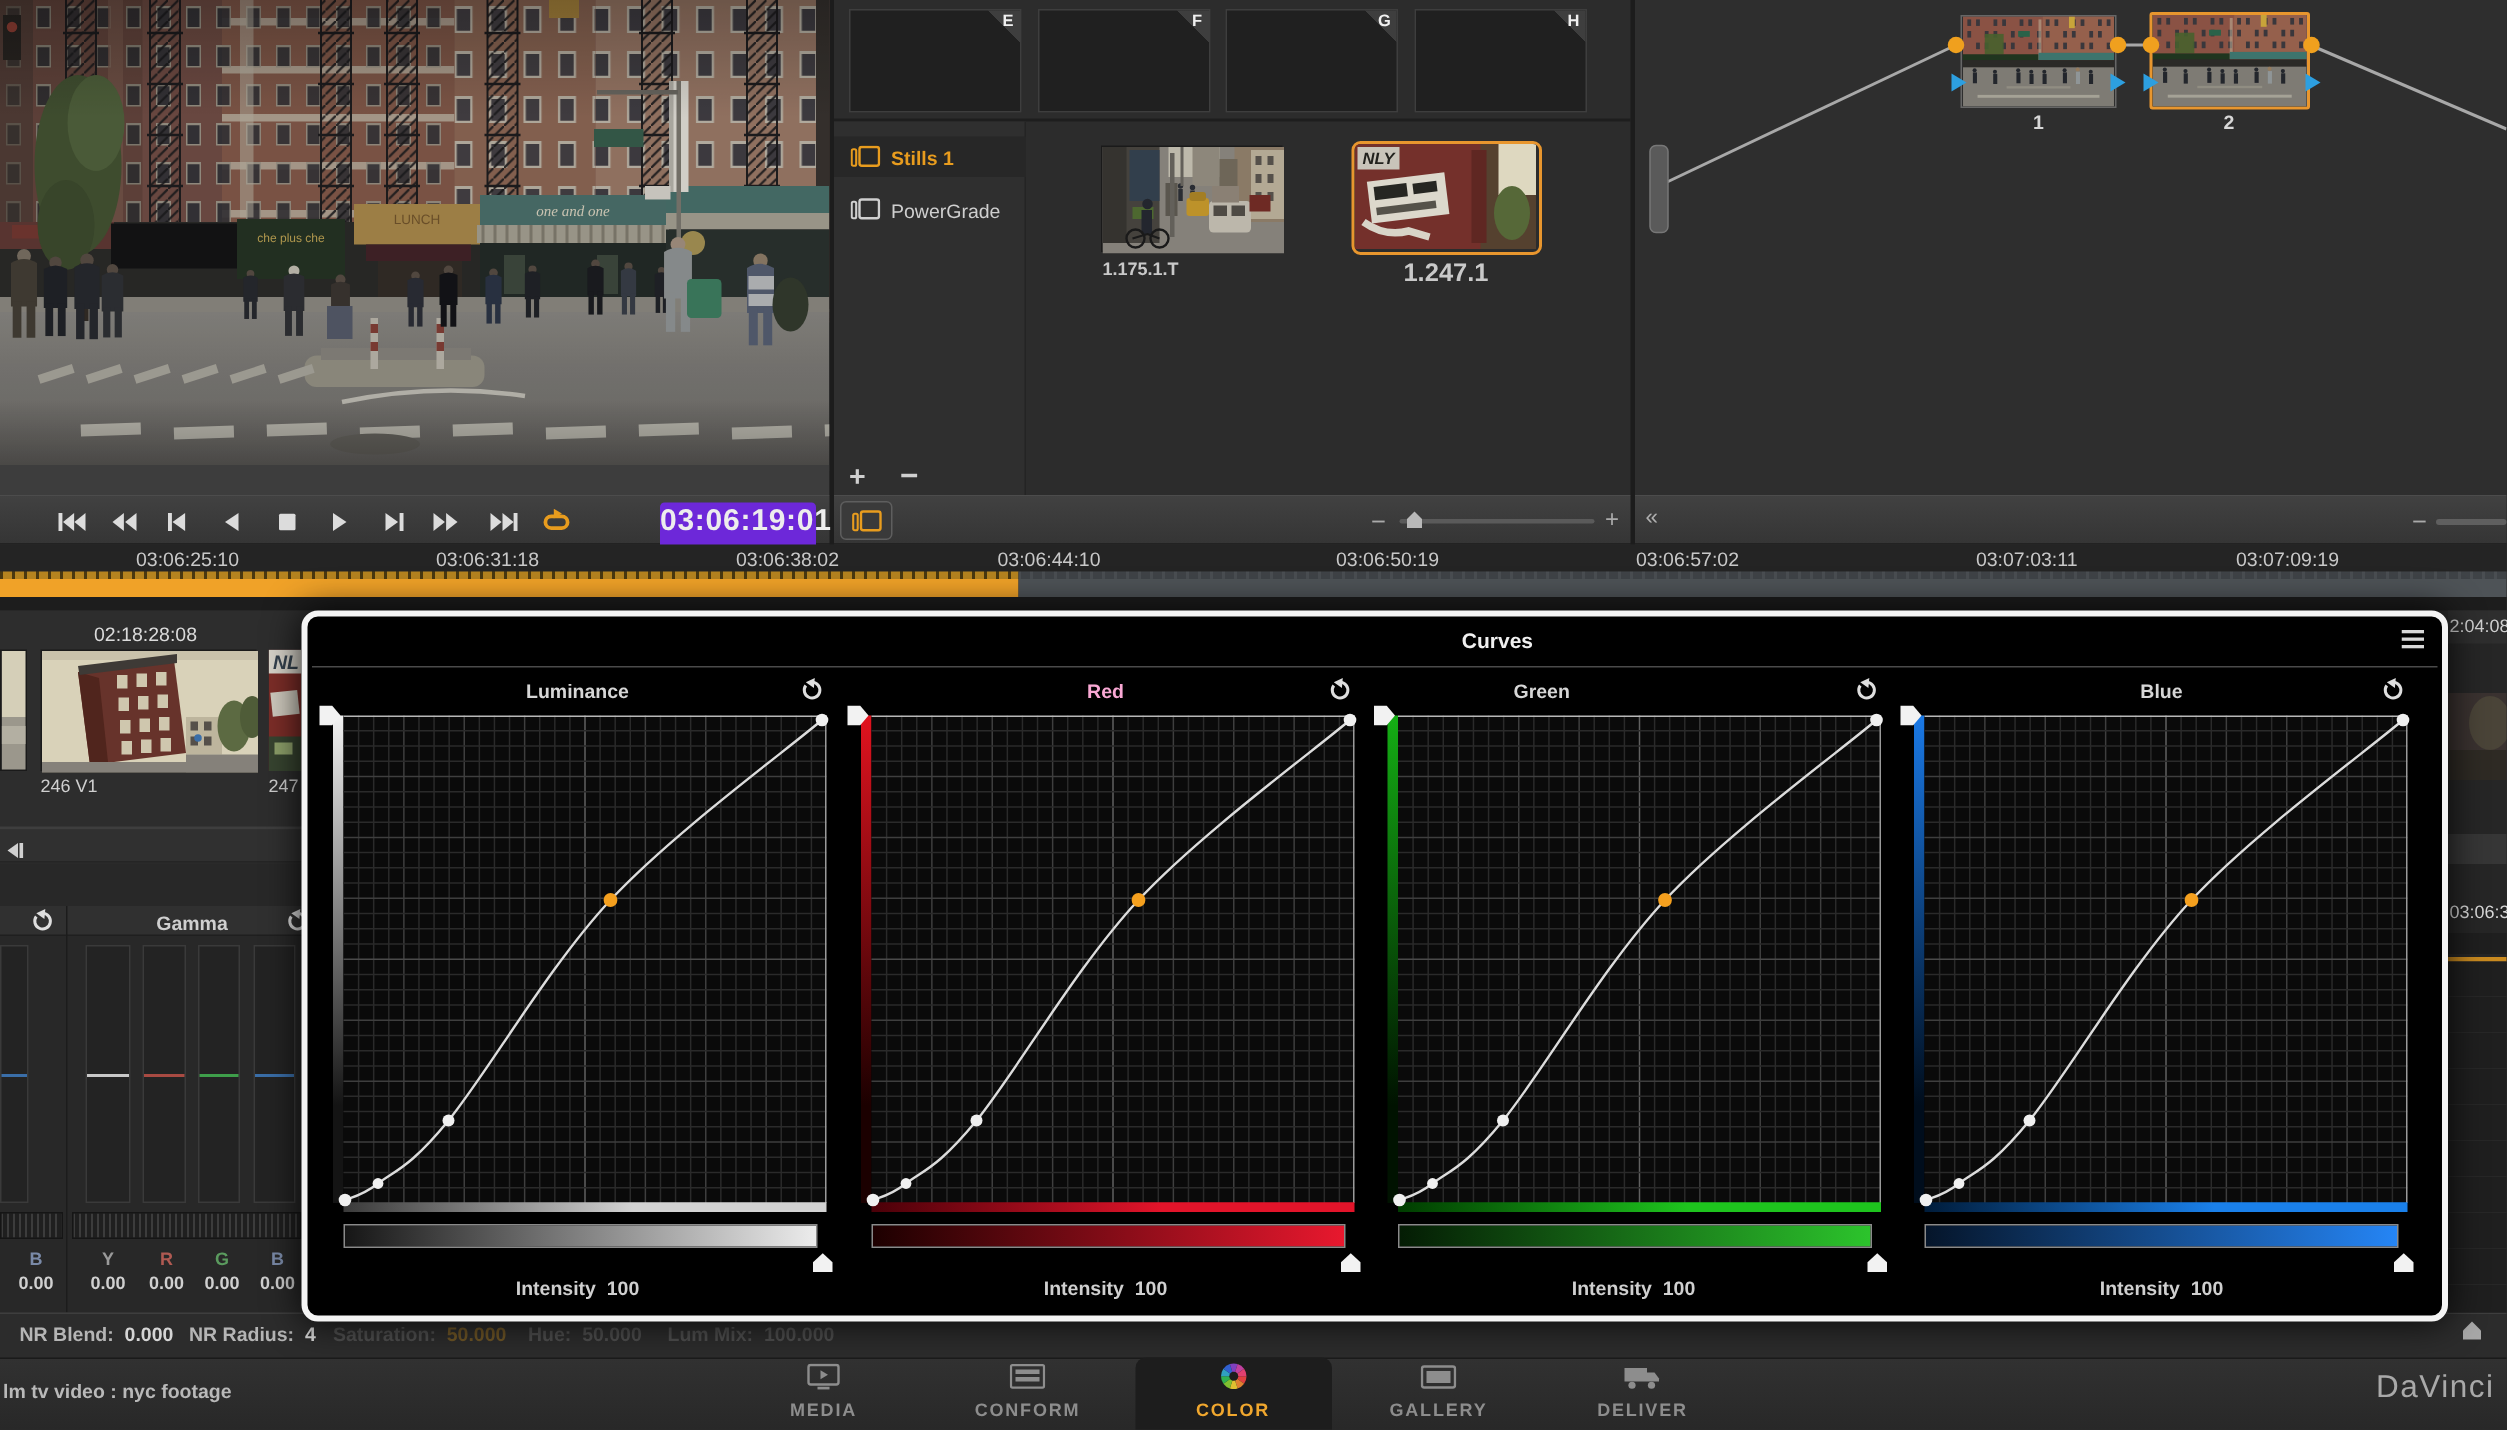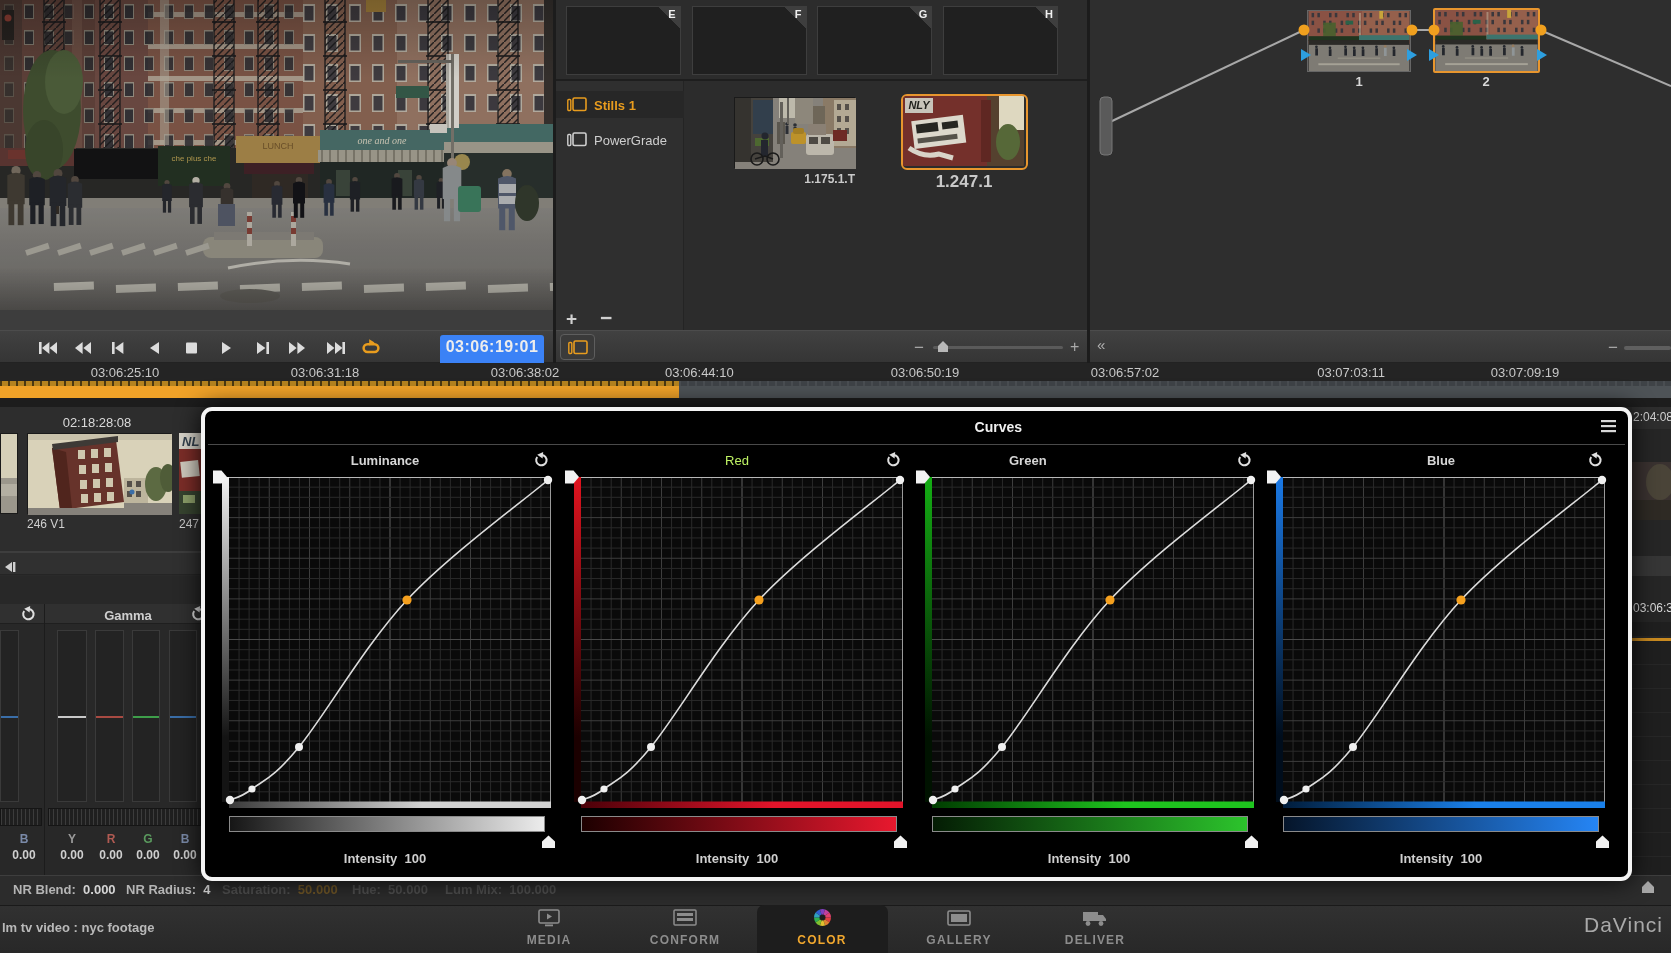--- a/index.html
+++ b/index.html
@@ -311,21 +311,21 @@
       <rect x="73" y="26" width="18" height="11" fill="#8a8074"></rect>
       <rect x="98" y="32" width="14" height="11" fill="#6e2a24"></rect>
       <circle cx="30" cy="38" r="3.5" fill="#23262e"></circle>
       <rect x="26" y="42" width="7" height="16" fill="#23262e"></rect>
       <circle cx="22" cy="61" r="6" fill="none" stroke="#1a1a1a" stroke-width="1.6"></circle>
       <circle cx="38" cy="61" r="6" fill="none" stroke="#1a1a1a" stroke-width="1.6"></circle>
       <path d="M20,61 L30,58 38,61" stroke="#1a1a1a" stroke-width="1.4" fill="none"></path>
       <rect x="45" y="4" width="3" height="56" fill="#63605a"></rect>
       <rect x="52" y="0" width="2" height="26" fill="#63605a"></rect>
     </svg></div>
-<div class="abs" style="left:795px;top:172px;margin-left:-60px;width:120px;text-align:right;font-size:12px;font-weight:bold;color:#c9c9c9">1.175.1.T</div>
+<div class="abs" style="left:795px;top:172px;margin-left:-60px;width:120px;text-align:left;font-size:12px;font-weight:bold;color:#c9c9c9">1.175.1.T</div>
 <div class="abs" style="left:901px;top:94px;width:127px;height:76px;border:2px solid #e8962e;border-radius:6px;overflow:hidden"><svg width="121" height="70" viewBox="0 0 121 70">
       <rect width="121" height="70" fill="#74302b"></rect>
       <rect x="84" y="0" width="37" height="70" fill="#55412f"></rect>
       <rect x="96" y="0" width="25" height="34" fill="#ded8c0"></rect>
       <ellipse cx="105" cy="46" rx="12" ry="18" fill="#566838"></ellipse>
       <rect x="78" y="4" width="10" height="62" fill="#5f2722"></rect>
       <rect x="2" y="2" width="28" height="15" fill="#c8c4ba"></rect>
       <text x="16" y="13" font-size="11" font-weight="bold" font-style="italic" fill="#22221e" text-anchor="middle" font-family="Liberation Sans,sans-serif">NLY</text>
       <g transform="rotate(-7 35 38)">
         <rect x="10" y="22" width="52" height="28" fill="#dcd8cc"></rect>
@@ -548,21 +548,21 @@
     <g fill="#dcdcdc">
       <polygon points="1,1 8.4,7 1,13"></polygon>
       <polygon points="9,1 16.4,7 9,13"></polygon>
       <rect x="16.4" y="1" width="2.6" height="12"></rect>
     </g>
   </svg>
 <svg style="position:absolute;left:361px;top:339px" width="20" height="16" viewBox="0 0 20 16">
     <path d="M6.5,5.2 h7 a3.9,3.9 0 0 1 0,7.8 h-7 a3.9,3.9 0 0 1 0,-7.8" fill="none" stroke="#e89c1e" stroke-width="2.5"></path>
     <polygon points="8.2,0.2 13.6,3.4 8.2,6.6" fill="#e89c1e"></polygon>
   </svg>
-<div class="abs" style="left:440px;top:335px;width:104px;height:41px;background:#3b82f6;border-radius:3px;text-align:center;line-height:24px;font-size:16px;font-weight:bold;color:#ededed;letter-spacing:0.5px">03:06:19:01</div>
+<div class="abs" style="left:440px;top:335px;width:104px;height:41px;background:#6d28d9;border-radius:3px;text-align:center;line-height:24px;font-size:20px;font-weight:bold;color:#ededed;letter-spacing:0.5px">03:06:19:01</div>
 <div class="abs" style="left:560px;top:334px;width:35px;height:26px;border:1px solid #5e5e5e;border-radius:4px;background:#3a3a3a"></div>
 <svg style="position:absolute;left:568px;top:340px" width="20" height="15" viewBox="0 0 20 15">
     <rect x="0.8" y="2.5" width="3" height="11" rx="1" fill="none" stroke="#e89c1e" stroke-width="1.4"></rect>
     <rect x="6" y="1" width="13" height="12.5" rx="1.5" fill="none" stroke="#e89c1e" stroke-width="1.6"></rect>
   </svg>
 <div class="abs" style="left:914px;top:338px;font-size:17px;color:#aaa">−</div>
 <div class="abs" style="left:933px;top:346px;width:130px;height:3px;background:#5a5a5a;border-radius:2px"></div>
 <svg class="abs" style="left:936px;top:339px" width="14" height="14" viewBox="0 0 14 14">
     <path d="M2,13 v-6 l5,-5 5,5 v6 z" fill="#b8b8b8"></path>
   </svg>
@@ -800,21 +800,21 @@
       <circle cx="70" cy="270" r="4.0" fill="#f0f0f0"></circle>
       <circle cx="178" cy="123" r="4.6" fill="#f5a01e"></circle>
       <circle cx="319" cy="3" r="4.2" fill="#f0f0f0"></circle>
     </g>
   </svg>
 <div style="position:absolute;left:229px;top:816px;width:316px;height:16px;border:1px solid #8a8a8a;background:linear-gradient(90deg,#161616,#ececec)"></div>
 <svg style="position:absolute;left:541px;top:834px" width="15" height="14" viewBox="0 0 15 14">
     <path d="M1,14 v-6.5 l6.5,-6 6.5,6 v6.5 z" fill="#f2f2f2"></path>
   </svg>
 <div style="position:absolute;left:305px;top:851px;width:160px;text-align:center;font-size:13px;font-weight:bold;color:#cfcfcf">Intensity&nbsp;&nbsp;100</div>
-<div style="position:absolute;left:657px;top:453px;width:160px;text-align:center;font-size:13px;font-weight:normal;color:#bef264">Red</div>
+<div style="position:absolute;left:657px;top:453px;width:160px;text-align:center;font-size:13px;font-weight:bold;color:#f9a8d4">Red</div>
 <svg style="position:absolute;left:885px;top:452px" width="16" height="16" viewBox="0 0 16 16">
     <path d="M4.2,5.0 A5.2,5.2 0 1 0 8.4,2.9" fill="none" stroke="#dedede" stroke-width="2.0"></path>
     <path d="M10.2,0 L4.2,2.8 L9.6,6.6 Z" fill="#dedede"></path>
   </svg>
 <svg style="position:absolute;left:564px;top:467px" width="349" height="347" viewBox="0 0 349 347">
     <defs>
       <linearGradient id="stRe" x1="0" y1="0" x2="0" y2="1">
         <stop offset="0" stop-color="#e2131f"></stop>
         <stop offset="0.8" stop-color="#1b0000"></stop>
         <stop offset="1" stop-color="#1b0000"></stop>

